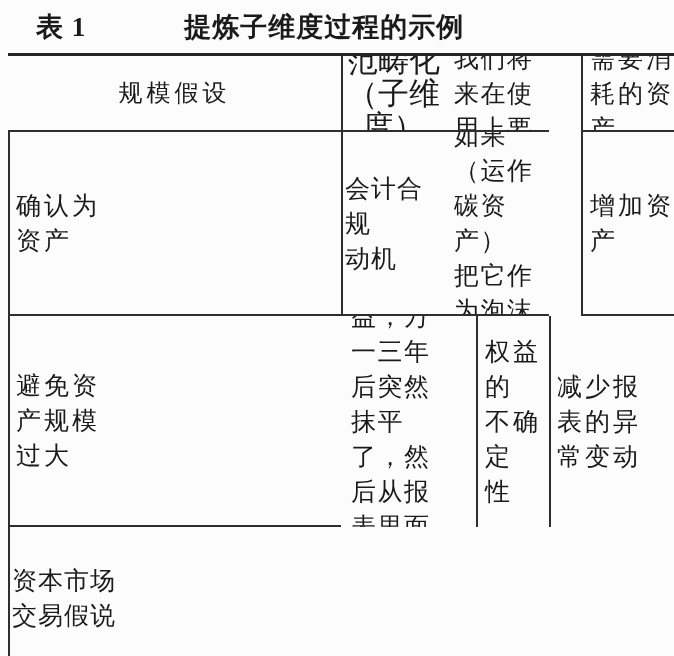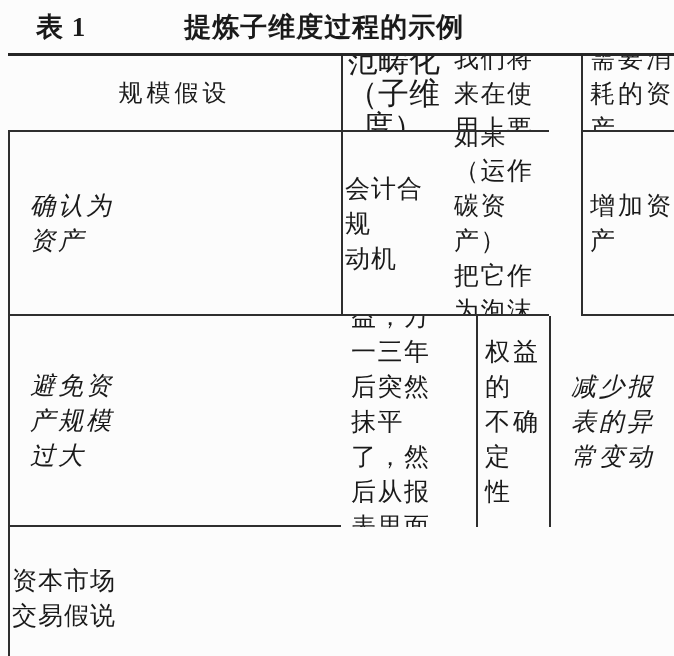--- a/index.html
+++ b/index.html
@@ -50,21 +50,21 @@
     align-items: center;
     text-align: center;
     font-size: 24px;
     line-height: 33px;
     letter-spacing: 4px;
   }
   .hdr-cat { letter-spacing: 0; font-size: 31px; }
 
   .ex  { padding: 2px 4px 2px 10px; letter-spacing: 1.5px; }
   .lbl { padding-left: 7px;  letter-spacing: 3px; margin-left: 32px; }
-  .cpt { padding-left: 20px;  letter-spacing: 3px; font-style: italic; }
+  .cpt { padding-left: 6px;  letter-spacing: 3px; }
   .cat { padding-left: 2px;  letter-spacing: 1px; }
 </style>
 </head>
 <body>
 
 <div class="caption">
   <span class="cap-label">表 1</span>
   <span class="cap-title">提炼子维度过程的示例</span>
 </div>
 

